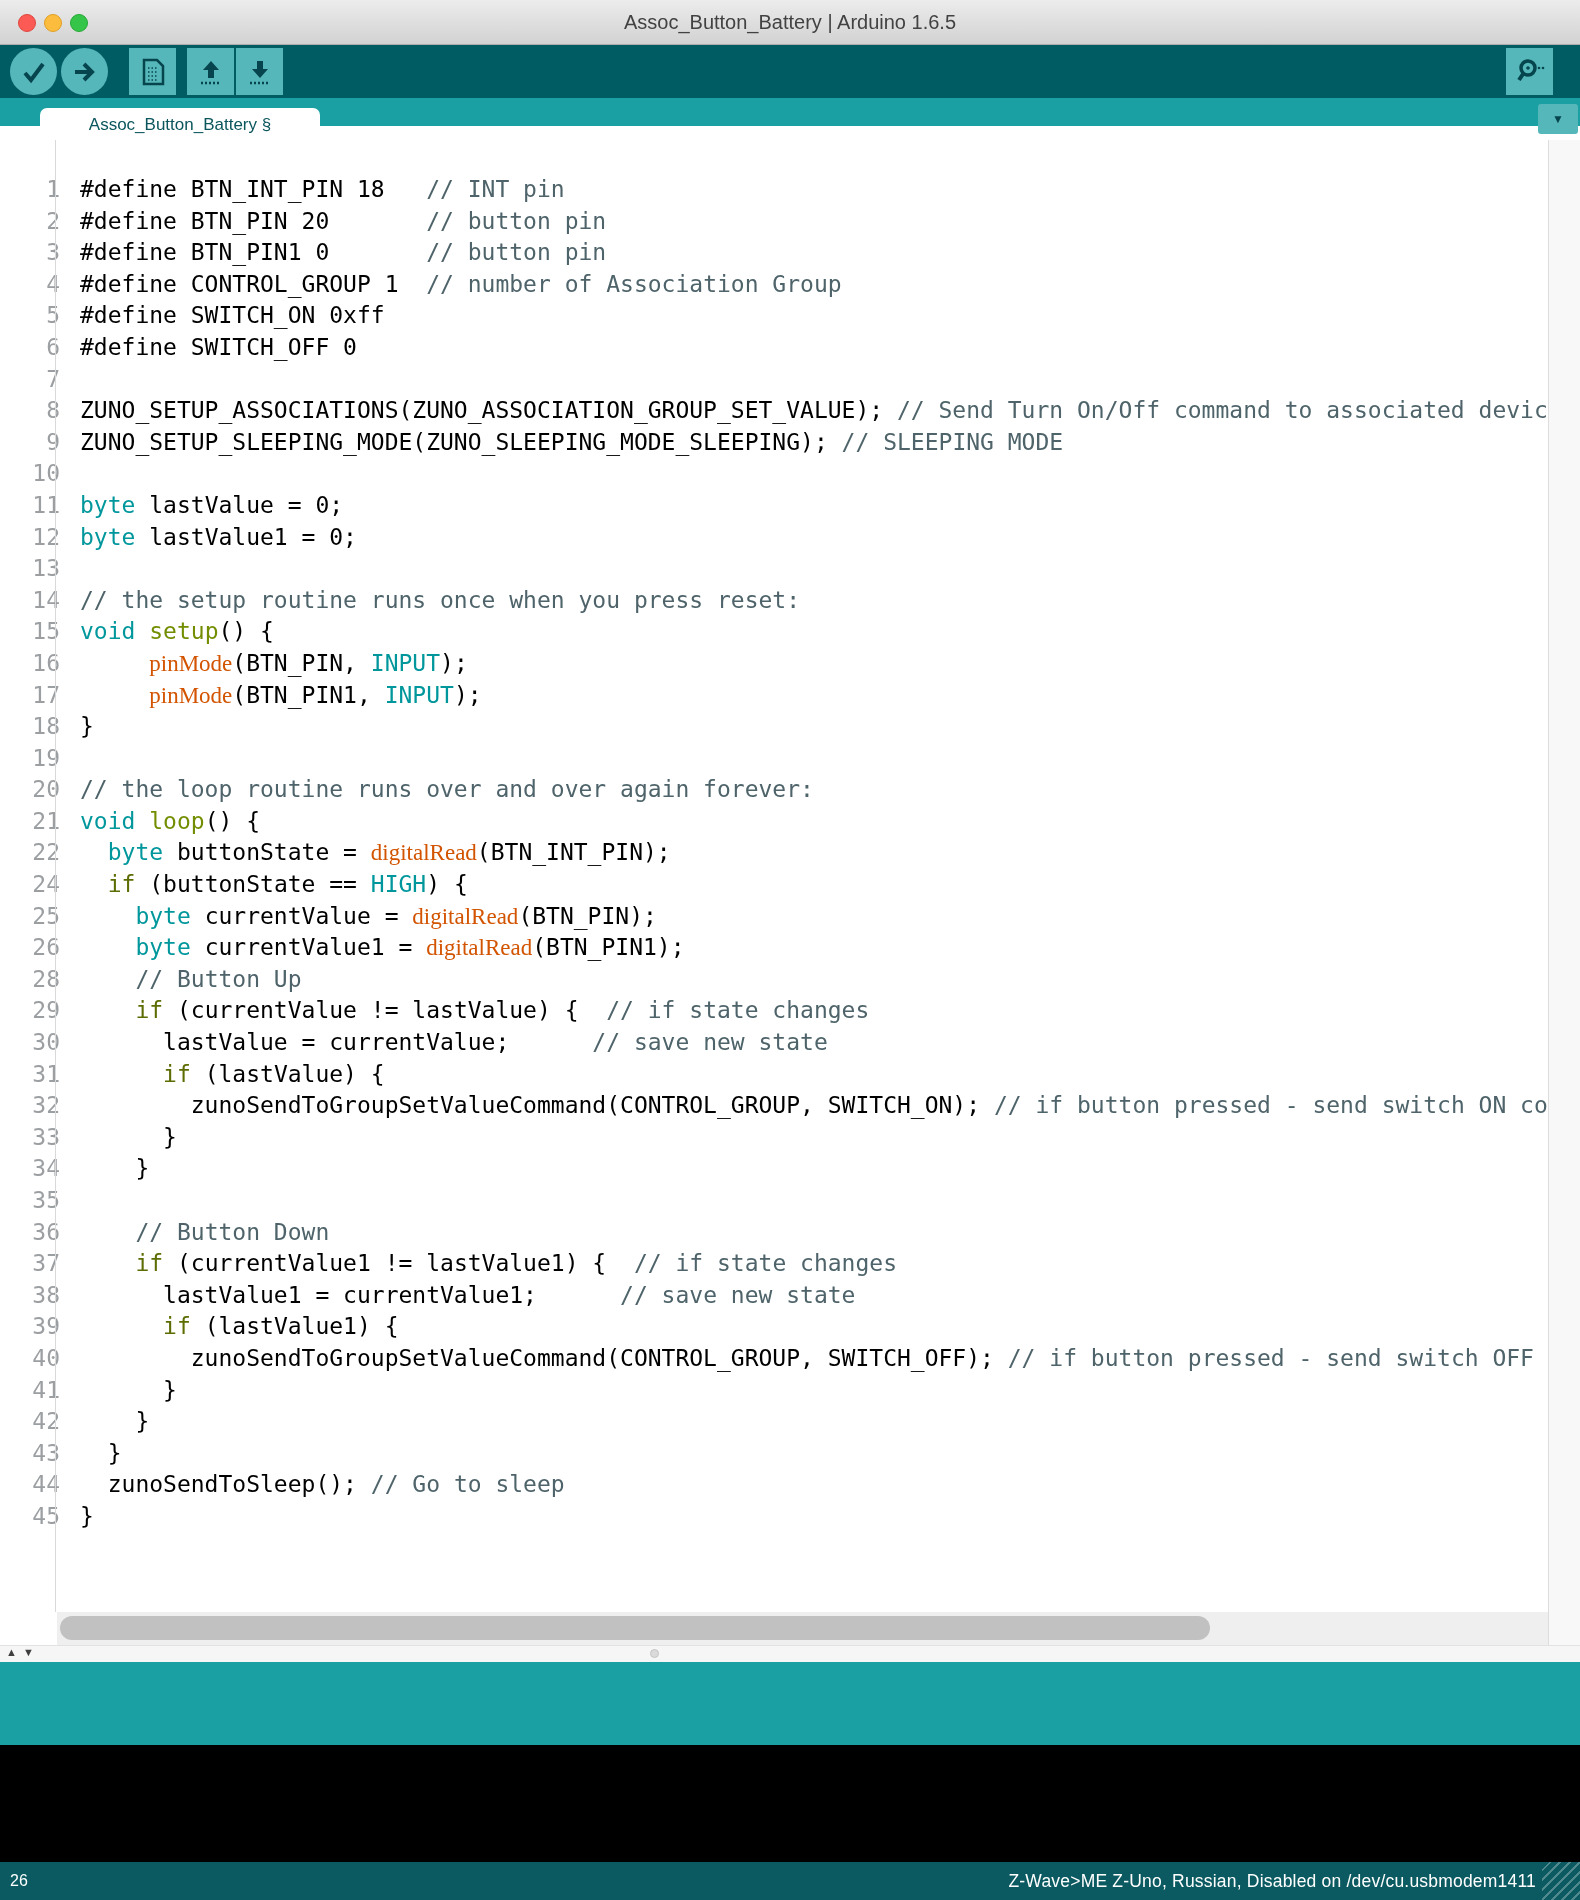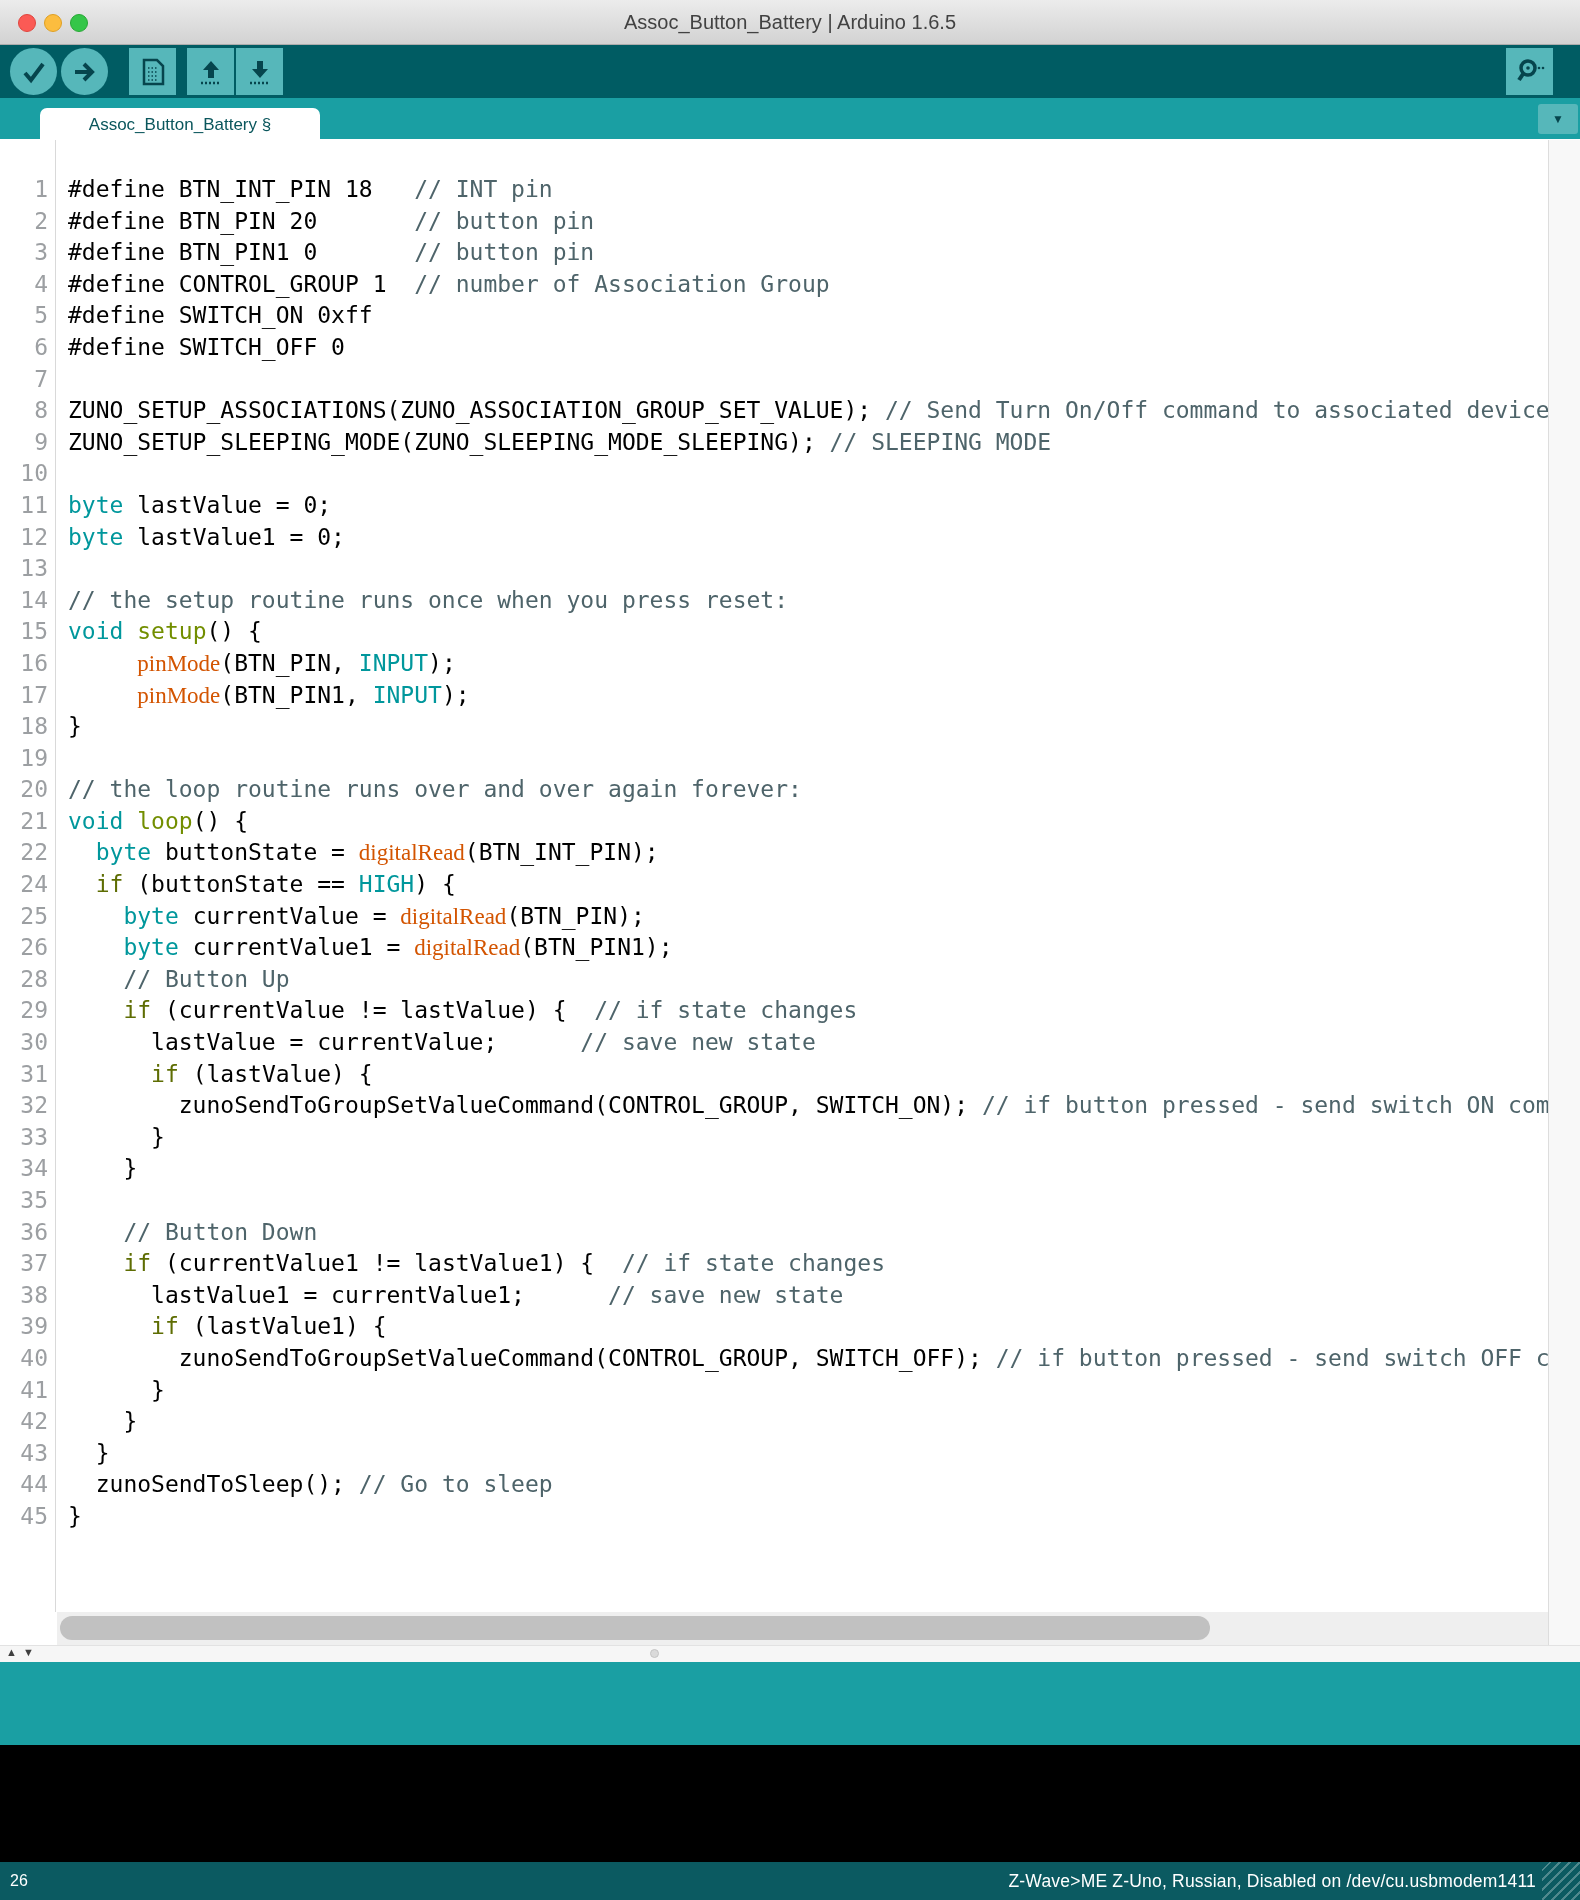--- a/index.html
+++ b/index.html
@@ -16,28 +16,28 @@
     font-size:20px;color:#424242;}
 
   
   .toolbar{position:absolute;left:0;top:45px;width:1580px;height:53px;background:#005C63;}
   .tbtn{position:absolute;top:3px;width:47px;height:47px;background:#56B7BA;display:flex;align-items:center;justify-content:center;}
   .tbtn.round{border-radius:50%;}
   .tbtn svg{display:block;}
   .glyph{color:#06454D;font-weight:bold;}
 
   
-  .tabstrip{position:absolute;left:0;top:98px;width:1580px;height:41px;background:#1A9FA3;}
+  .tabstrip{position:absolute;left:0;top:98px;width:1580px;height:28px;background:#1A9FA3;}
   .tab{position:absolute;left:40px;top:10px;width:280px;height:32px;background:#ffffff;
     border-radius:7px 7px 0 0;text-align:center;line-height:34px;font-size:17px;color:#0A565C;}
   .ddbtn{position:absolute;left:1538px;top:6px;width:40px;height:30px;background:#56B7BA;border-radius:3px;
     text-align:center;line-height:30px;font-size:12px;color:#06454D;}
 
   
-  .editor{position:absolute;left:4px;top:140px;width:1548px;height:1472px;background:#fff;overflow:hidden;padding-top:34px;box-sizing:border-box;}
+  .editor{position:absolute;left:16px;top:140px;width:1548px;height:1472px;background:#fff;overflow:hidden;padding-top:34px;box-sizing:border-box;}
   .gutterline{position:absolute;left:55px;top:140px;width:1px;height:1472px;background:#d9d9d9;}
   .code-line{white-space:pre;height:31.6px;line-height:31.6px;font-family:"DejaVu Sans Mono",monospace;font-size:23px;}
   .ln{display:inline-block;width:44px;text-align:right;color:#9C9FA2;vertical-align:top;}
   .code{display:inline-block;margin-left:20px;color:#000;}
   .pl{color:#000000;}
   .kw{color:#00979C;}
   .fn{color:#D35400;font-family:Liberation Serif, serif;}
   .lp{color:#728E00;}
   .ctl{color:#5E6D03;}
   .cm{color:#4E646A;}

